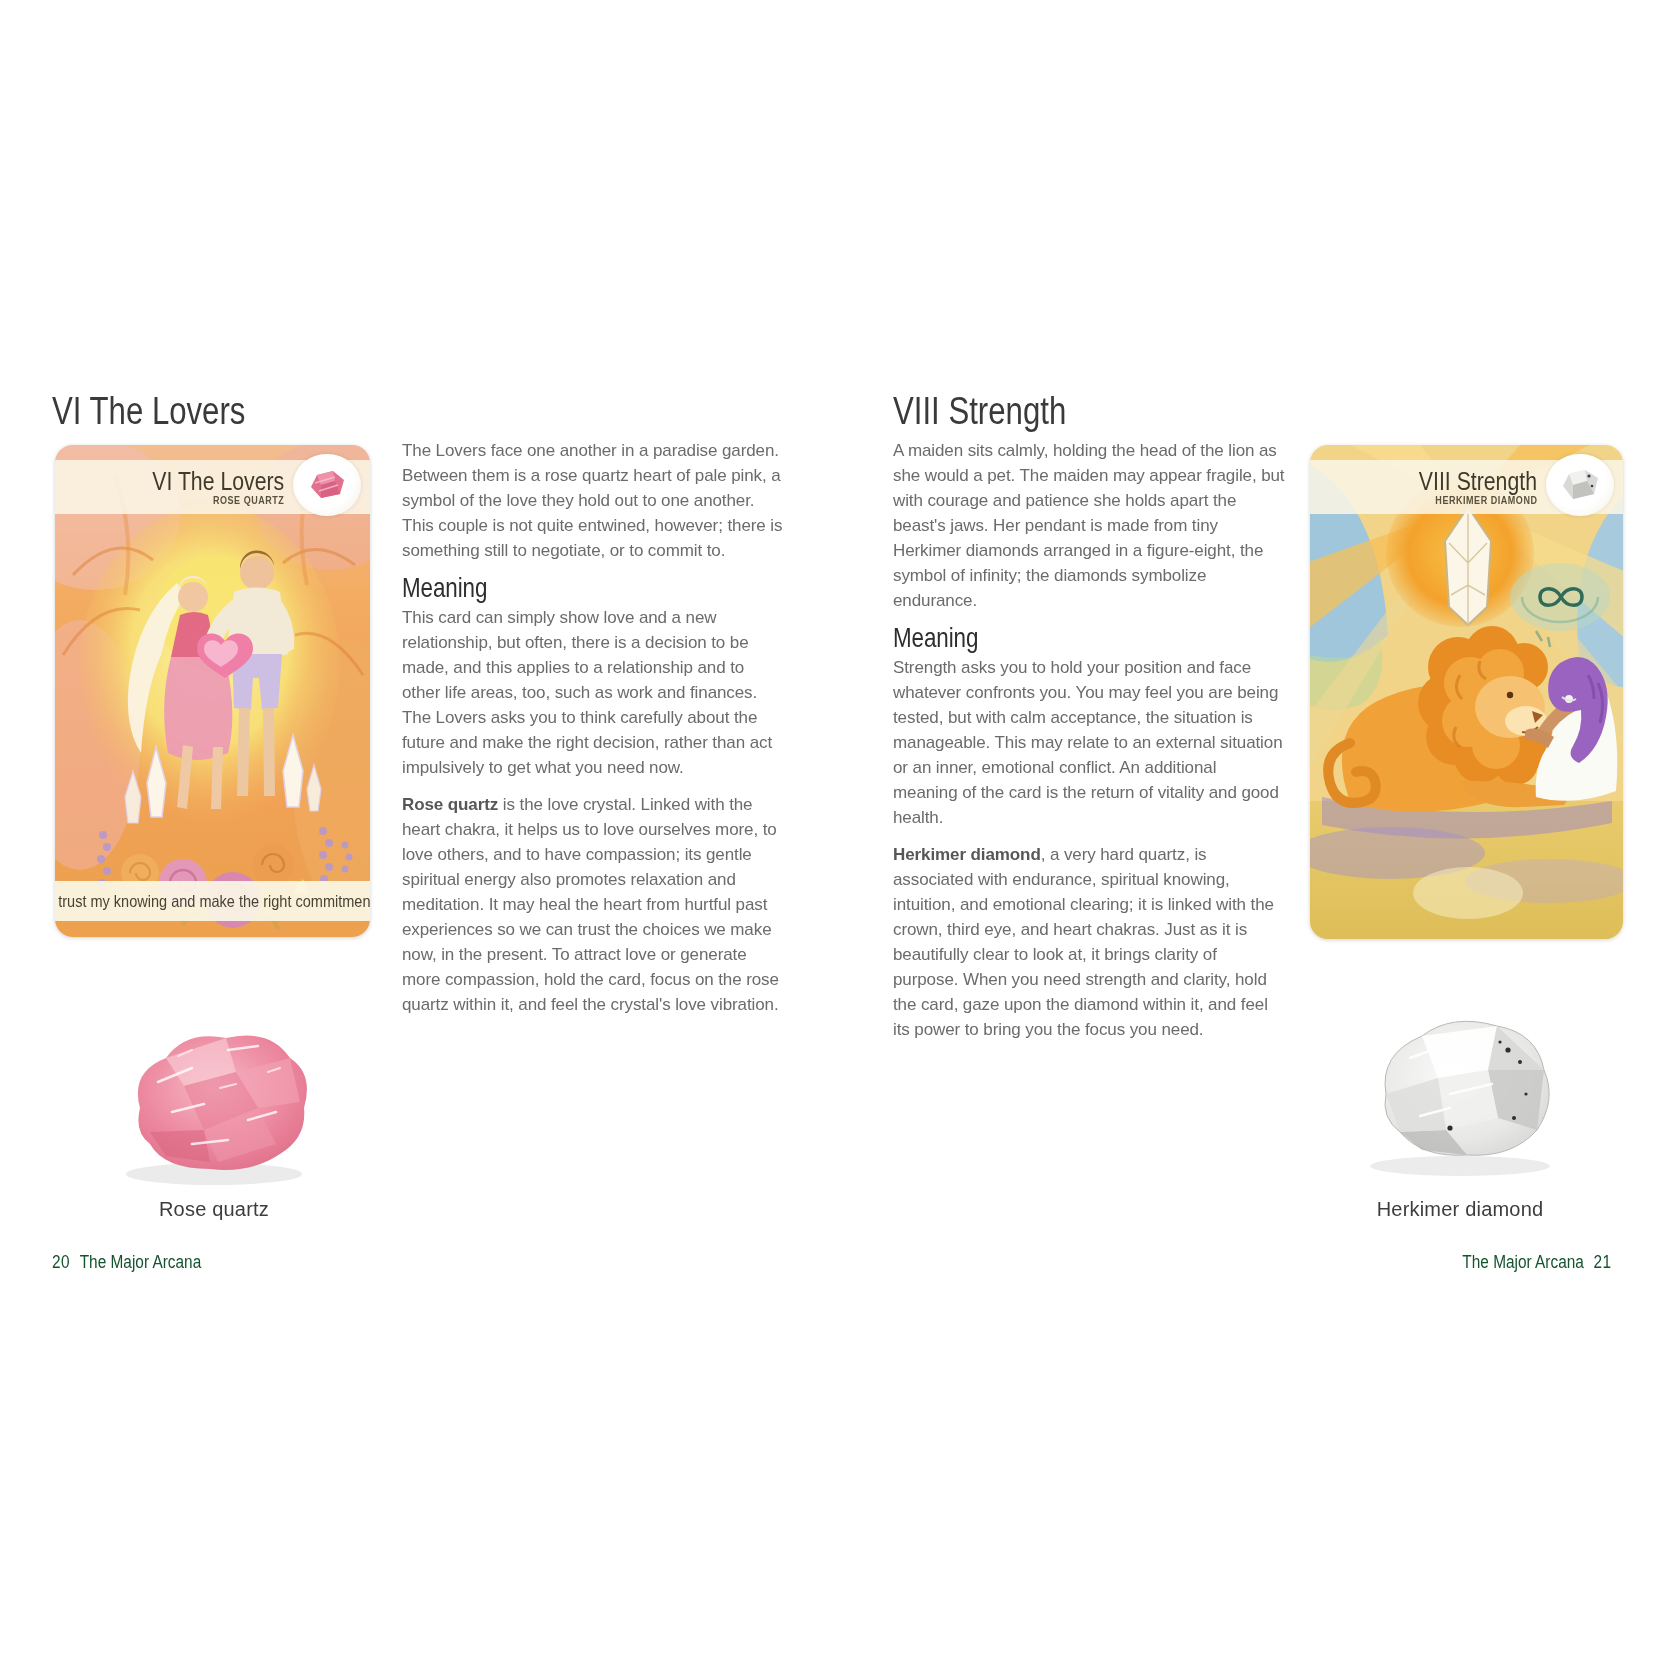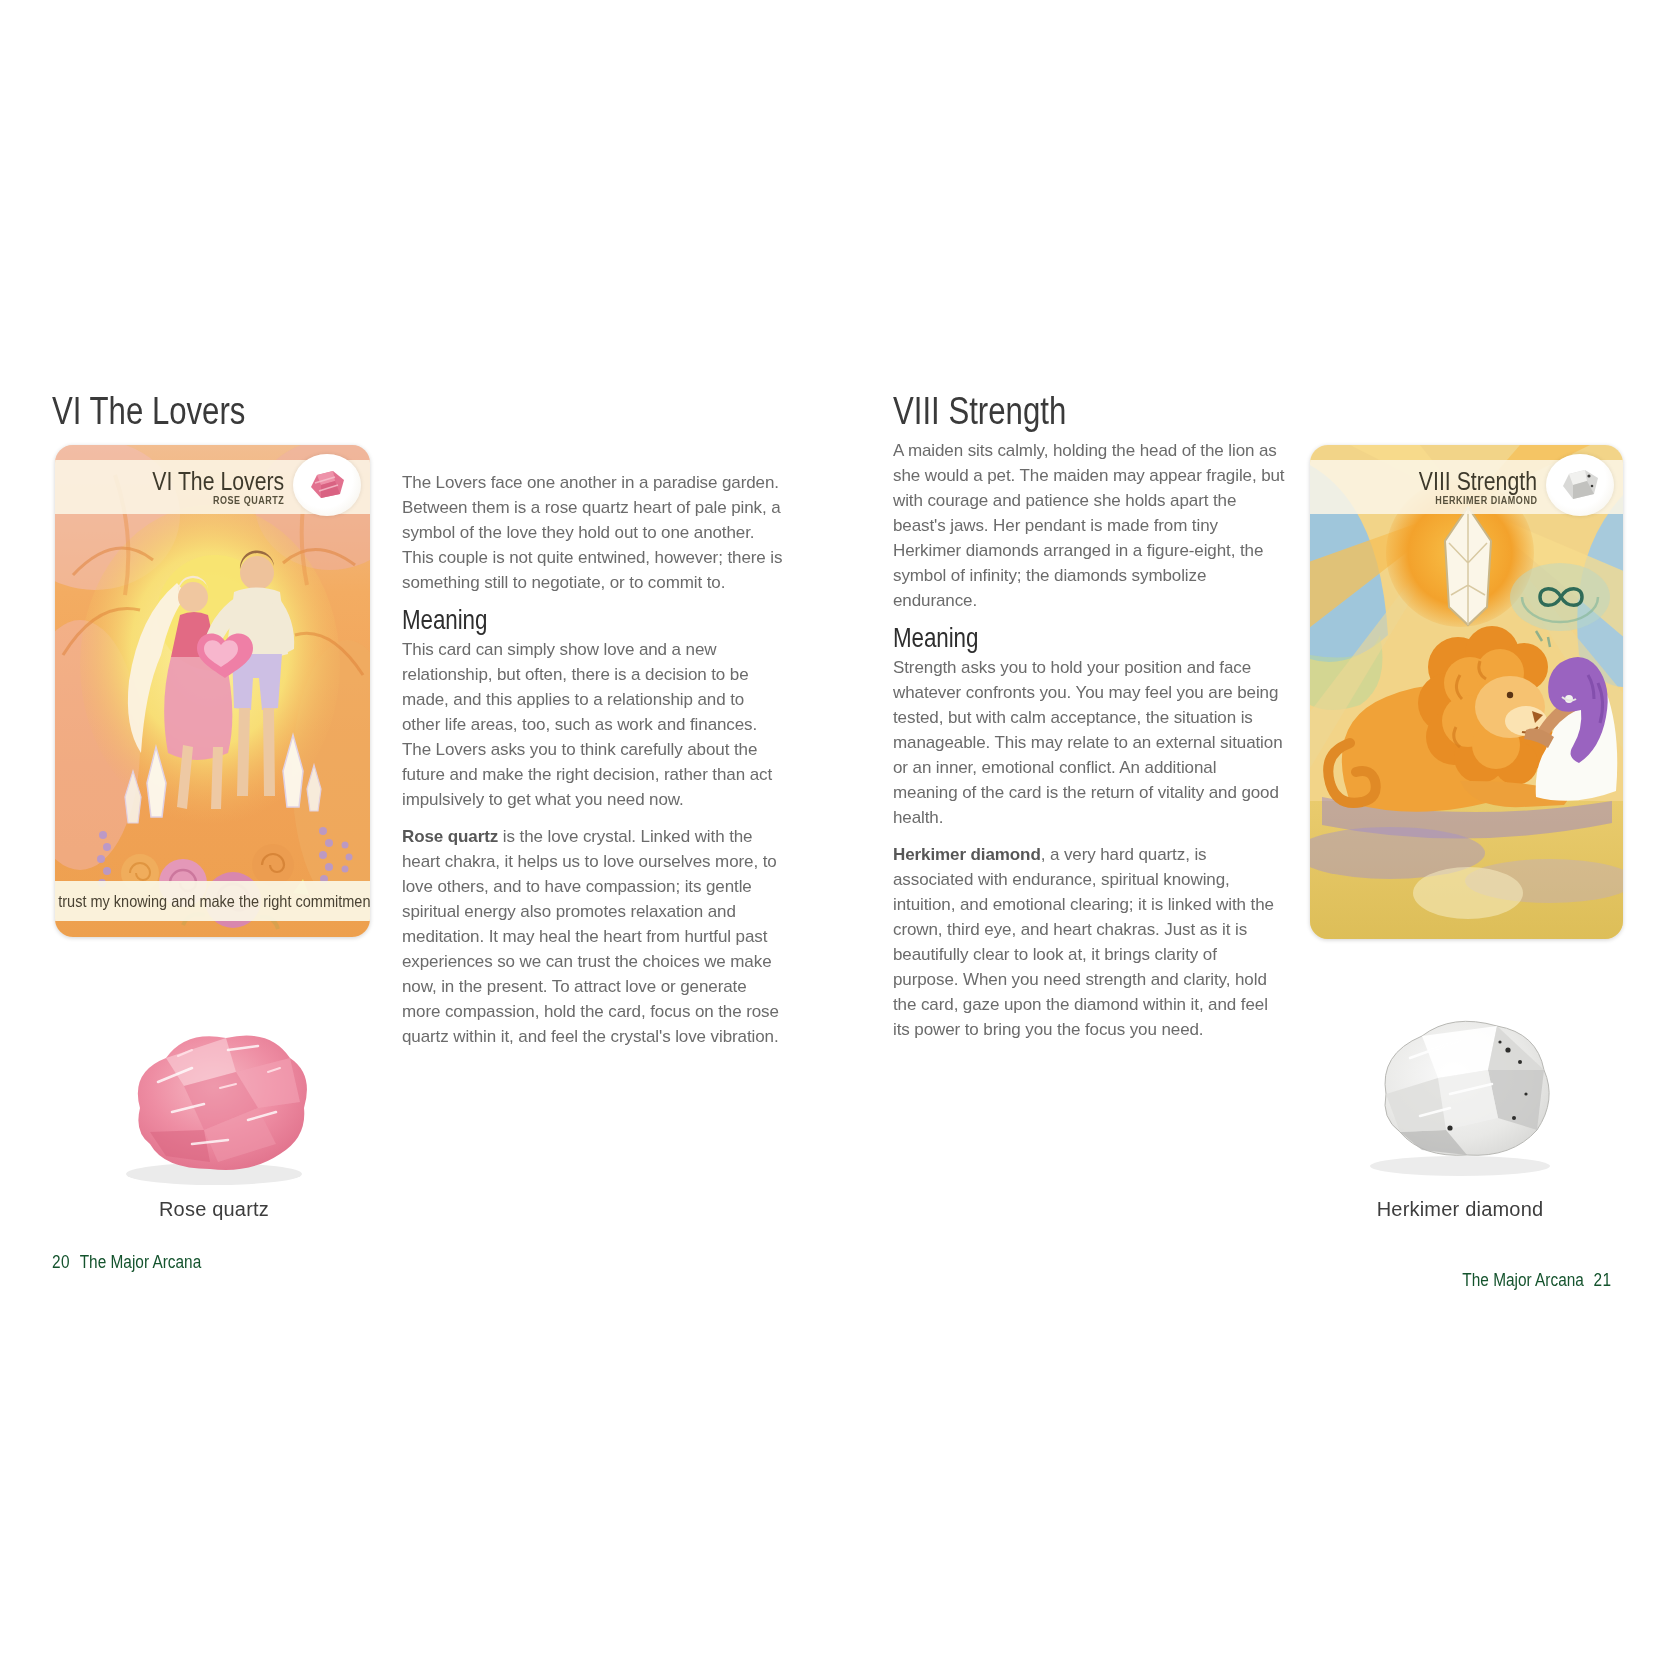--- a/index.html
+++ b/index.html
@@ -59,21 +59,21 @@
   .photo svg{display:block;width:100%;height:100%;}
   .photo-caption{
     position:absolute;text-align:center;font-size:20px;color:#3d3d3d;letter-spacing:0.2px;
   }
   .page-footer{
     position:absolute;top:1252px;font-size:17.5px;color:#14532d;white-space:nowrap;
   }
   .page-footer .inner{display:inline-block;transform:scaleX(0.88);}
   .footer-left .inner{transform-origin:left center;}
   .footer-right .inner{transform-origin:right center;}
-  .footer-right{text-align:right;margin-top:18px;}
+  .footer-right{text-align:right;}
   .page-footer .num{letter-spacing:0.5px;}
   .page-footer .gap{display:inline-block;width:11px;}
 </style>
 </head>
 <body>
 
 <h1 class="page-title" style="left:52px;top:390px;">VI The Lovers</h1>
 
 <div class="tarot-card" style="left:55px;top:445px;width:315px;height:492px;">
   <svg class="card-art" viewBox="0 0 315 492" aria-hidden="true">
@@ -160,21 +160,21 @@
         <polygon points="16,18 30,14 35,27 16,31" fill="#d75f80" opacity="0.85"></polygon>
         <path d="M10,16 L30,10 M14,24 L33,18" stroke="#f7c3cf" stroke-width="1.5" opacity="0.8"></path>
       </svg>
     </span>
   </div>
   <div class="card-affirm">
     <span>I trust my knowing and make the right commitment</span>
   </div>
 </div>
 
-<div class="body-col" style="left:402px;top:438px;width:384px;margin-top:32px;">
+<div class="body-col" style="left:402px;top:438px;width:384px;">
   <p>The Lovers face one another in a paradise garden. Between them is a rose quartz heart of pale pink, a symbol of the love they hold out to one another. This couple is not quite entwined, however; there is something still to negotiate, or to commit to.</p>
   <div class="meaning-head">Meaning</div>
   <p>This card can simply show love and a new relationship, but often, there is a decision to be made, and this applies to a relationship and to other life areas, too, such as work and finances. The Lovers asks you to think carefully about the future and make the right decision, rather than act impulsively to get what you need now.</p>
   <p><strong class="crystal-lead">Rose quartz</strong><span> is the love crystal. Linked with the heart chakra, it helps us to love ourselves more, to love others, and to have compassion; its gentle spiritual energy also promotes relaxation and meditation. It may heal the heart from hurtful past experiences so we can trust the choices we make now, in the present. To attract love or generate more compassion, hold the card, focus on the rose quartz within it, and feel the crystal's love vibration.</span></p>
 </div>
 
 <div class="photo" style="left:108px;top:1012px;width:212px;height:178px;">
   <svg viewBox="0 0 212 178" aria-hidden="true">
     <defs>
       <radialGradient id="rqG" cx="0.45" cy="0.38" r="0.75">

